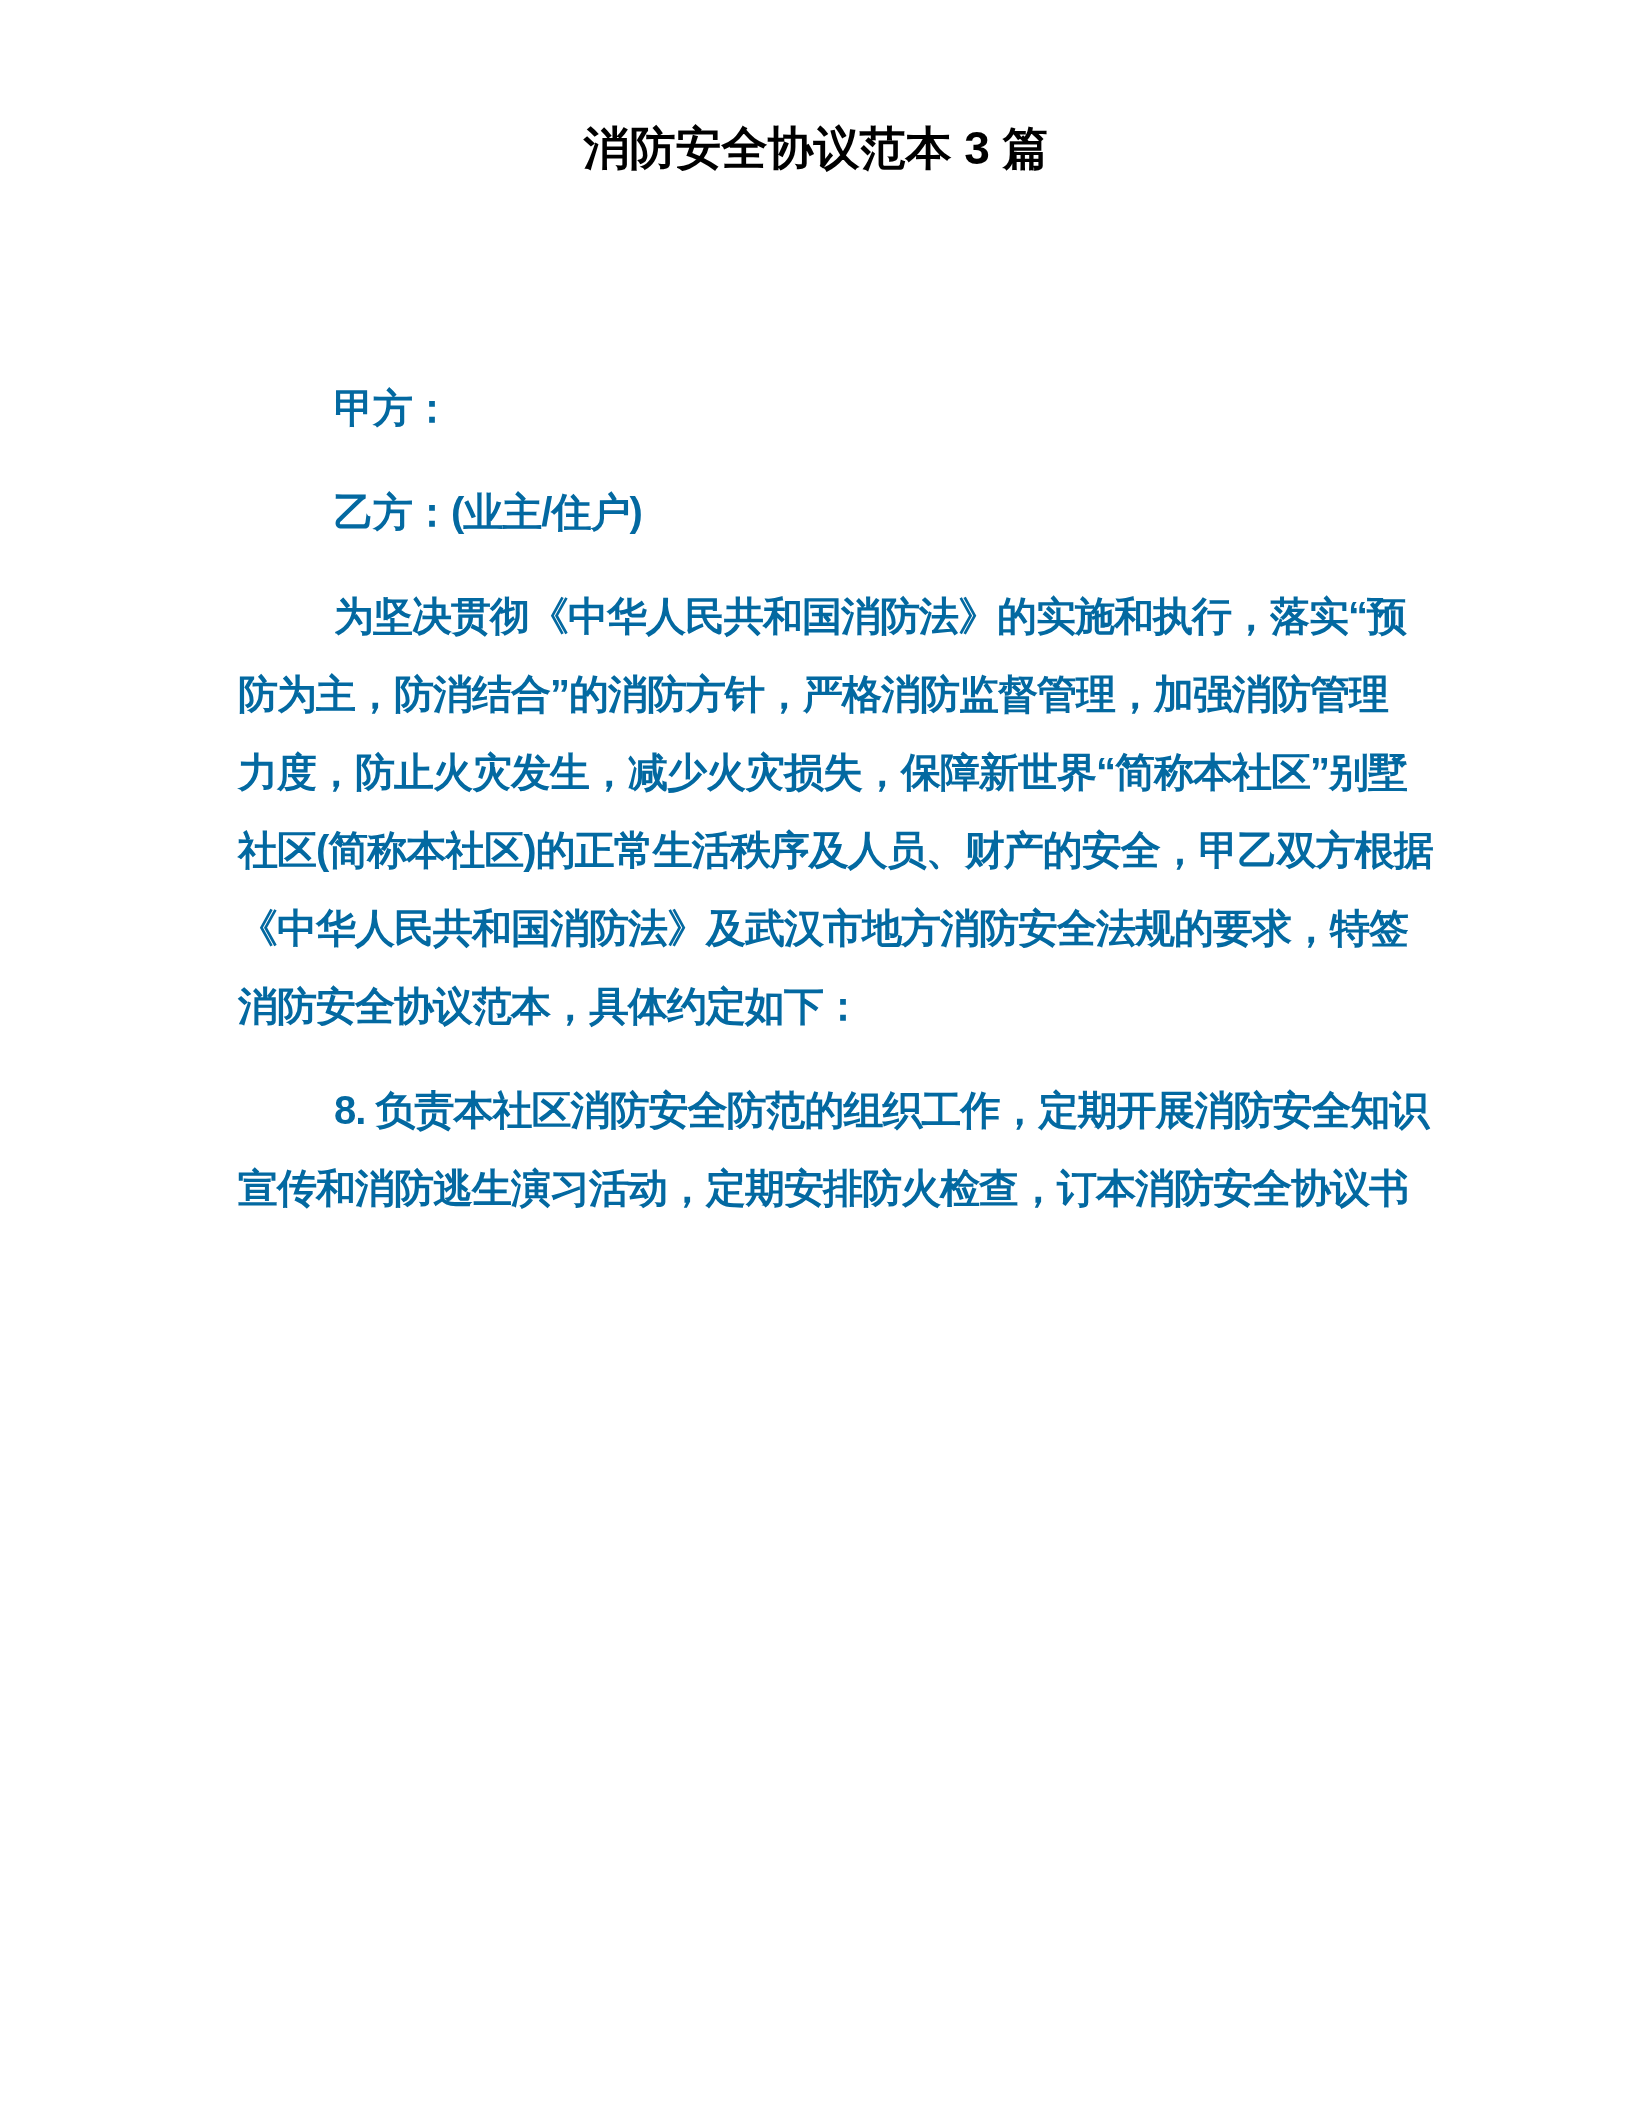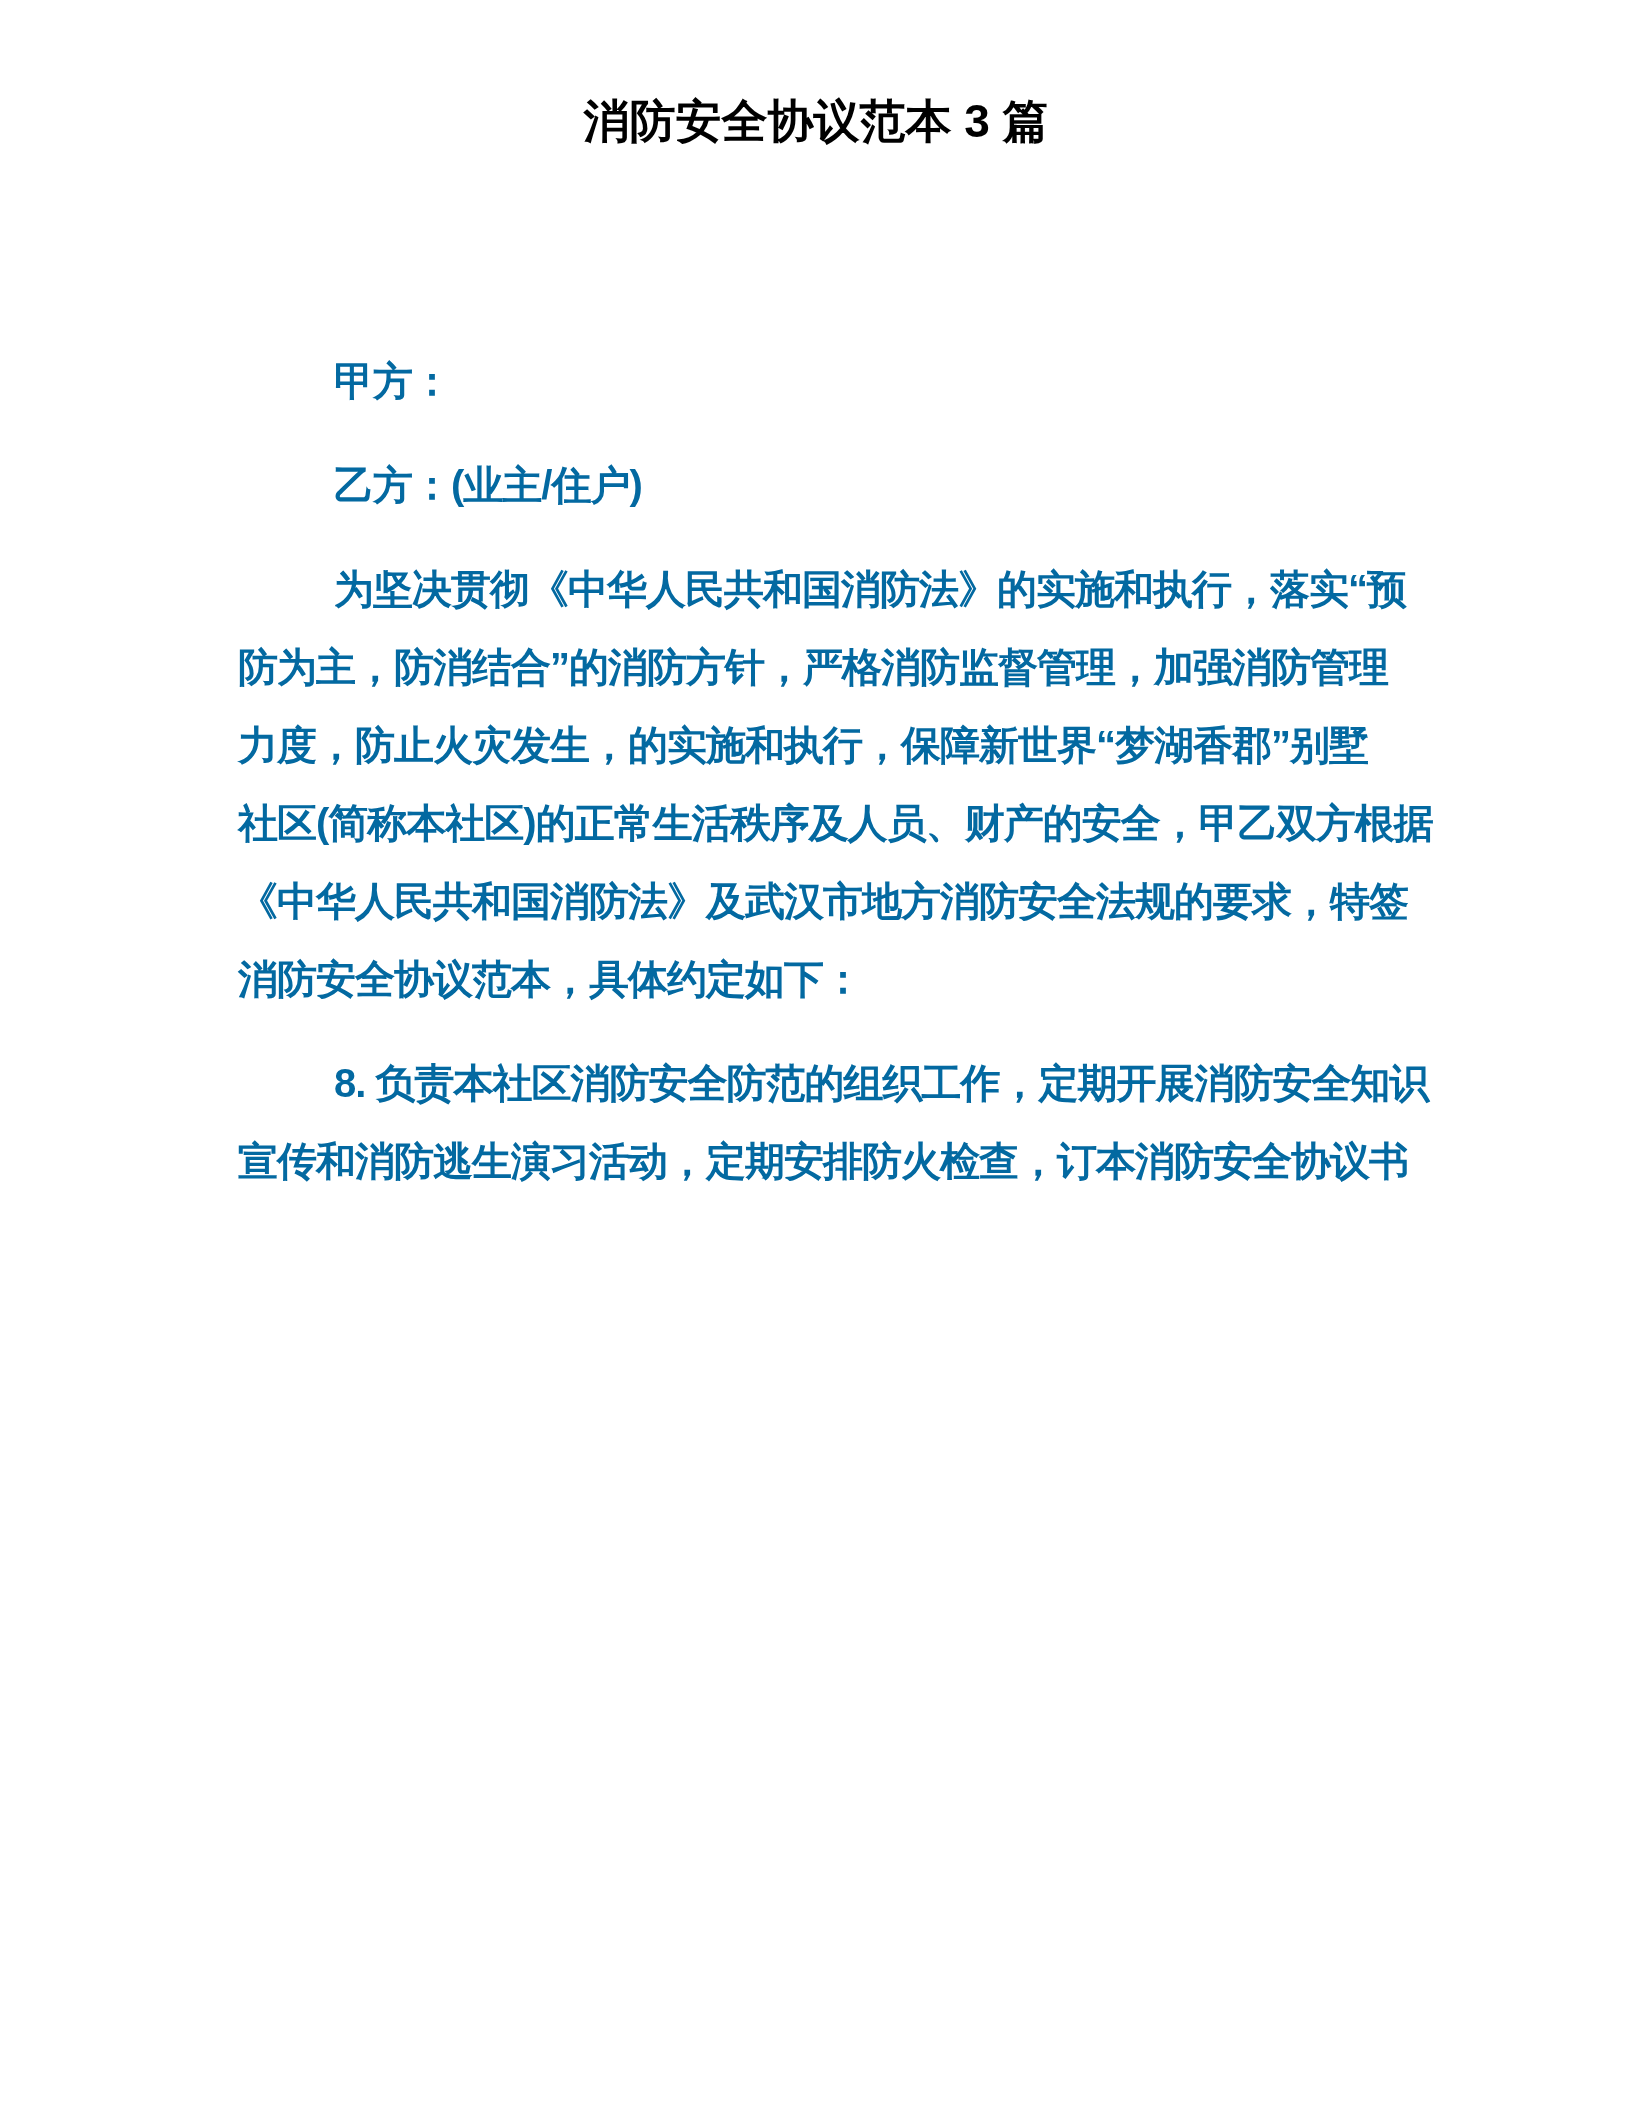--- a/index.html
+++ b/index.html
@@ -12,21 +12,21 @@
   }
   .page {
     position: relative;
     width: 1632px;
     height: 2112px;
     background: #ffffff;
     color: #000000;
     overflow: hidden;
   }
   .title {
-    padding-top: 93px;
+    padding-top: 120px;
     text-align: center;
     font-size: 46px;
     font-weight: bold;
     line-height: 56px;
     color: #000000;
   }
   .doc-body {
     margin: 193px 0 0 238px;
     width: 1170px;
     font-size: 40px;
@@ -56,21 +56,21 @@
       <div class="line indent">甲方：</div>
     </div>
 
     <div class="para">
       <div class="line indent">乙方：(业主/住户)</div>
     </div>
 
     <div class="para">
       <div class="line indent">为坚决贯彻《中华人民共和国消防法》的实施和执行，落实“预</div>
       <div class="line">防为主，防消结合”的消防方针，严格消防监督管理，加强消防管理</div>
-      <div class="line">力度，防止火灾发生，的实施和执行，保障新世界“梦湖香郡”别墅</div>
+      <div class="line">力度，防止火灾发生，减少火灾损失，保障新世界“简称本社区”别墅</div>
       <div class="line">社区(简称本社区)的正常生活秩序及人员、财产的安全，甲乙双方根据</div>
       <div class="line">《中华人民共和国消防法》及武汉市地方消防安全法规的要求，特签</div>
       <div class="line">消防安全协议范本，具体约定如下：</div>
     </div>
 
 
 
     <div class="para">
       <div class="line indent">8. 负责本社区消防安全防范的组织工作，定期开展消防安全知识</div>
       <div class="line">宣传和消防逃生演习活动，定期安排防火检查，订本消防安全协议书</div>

